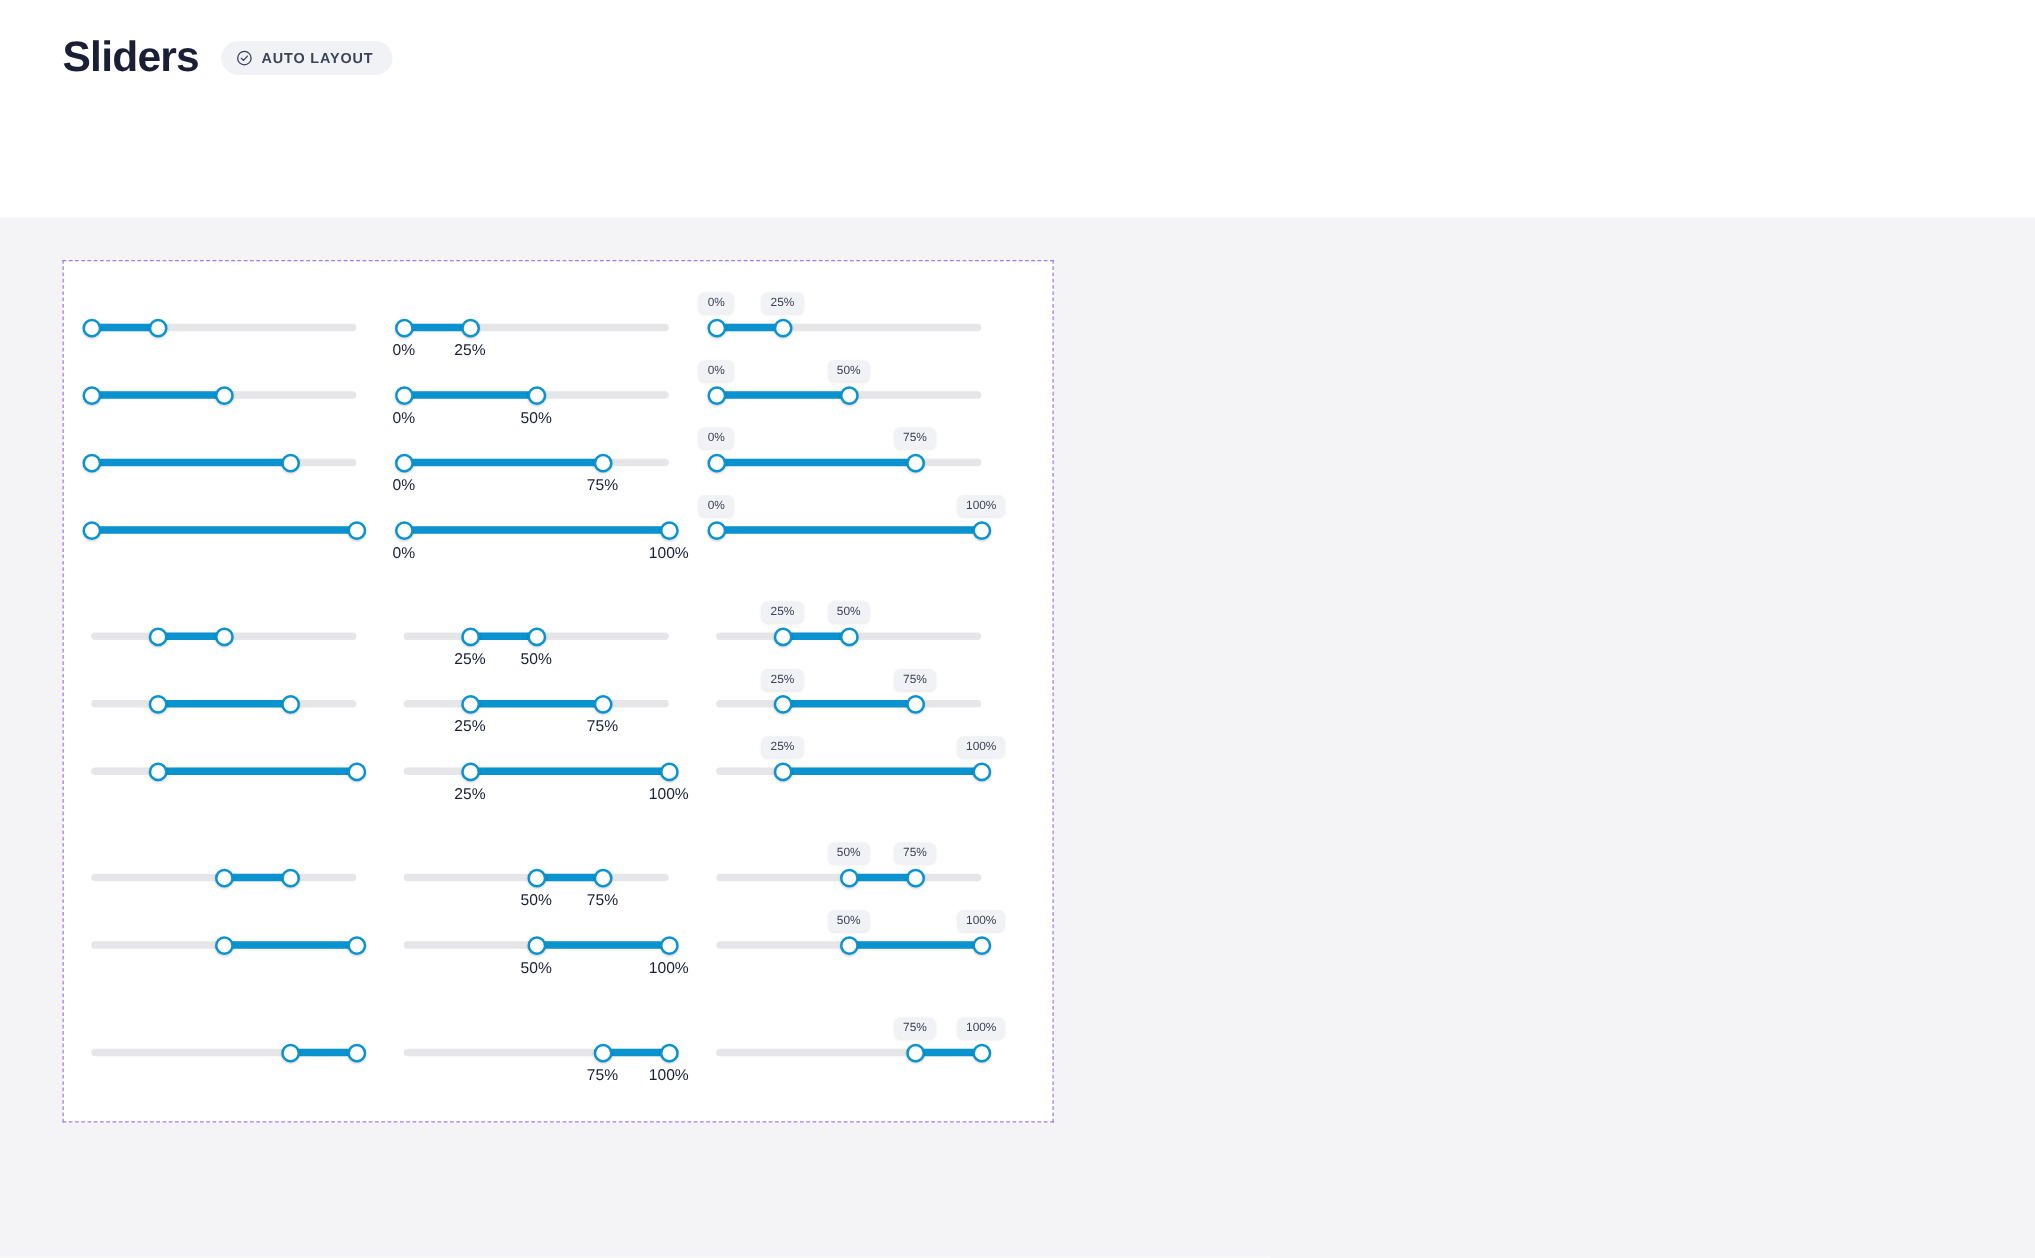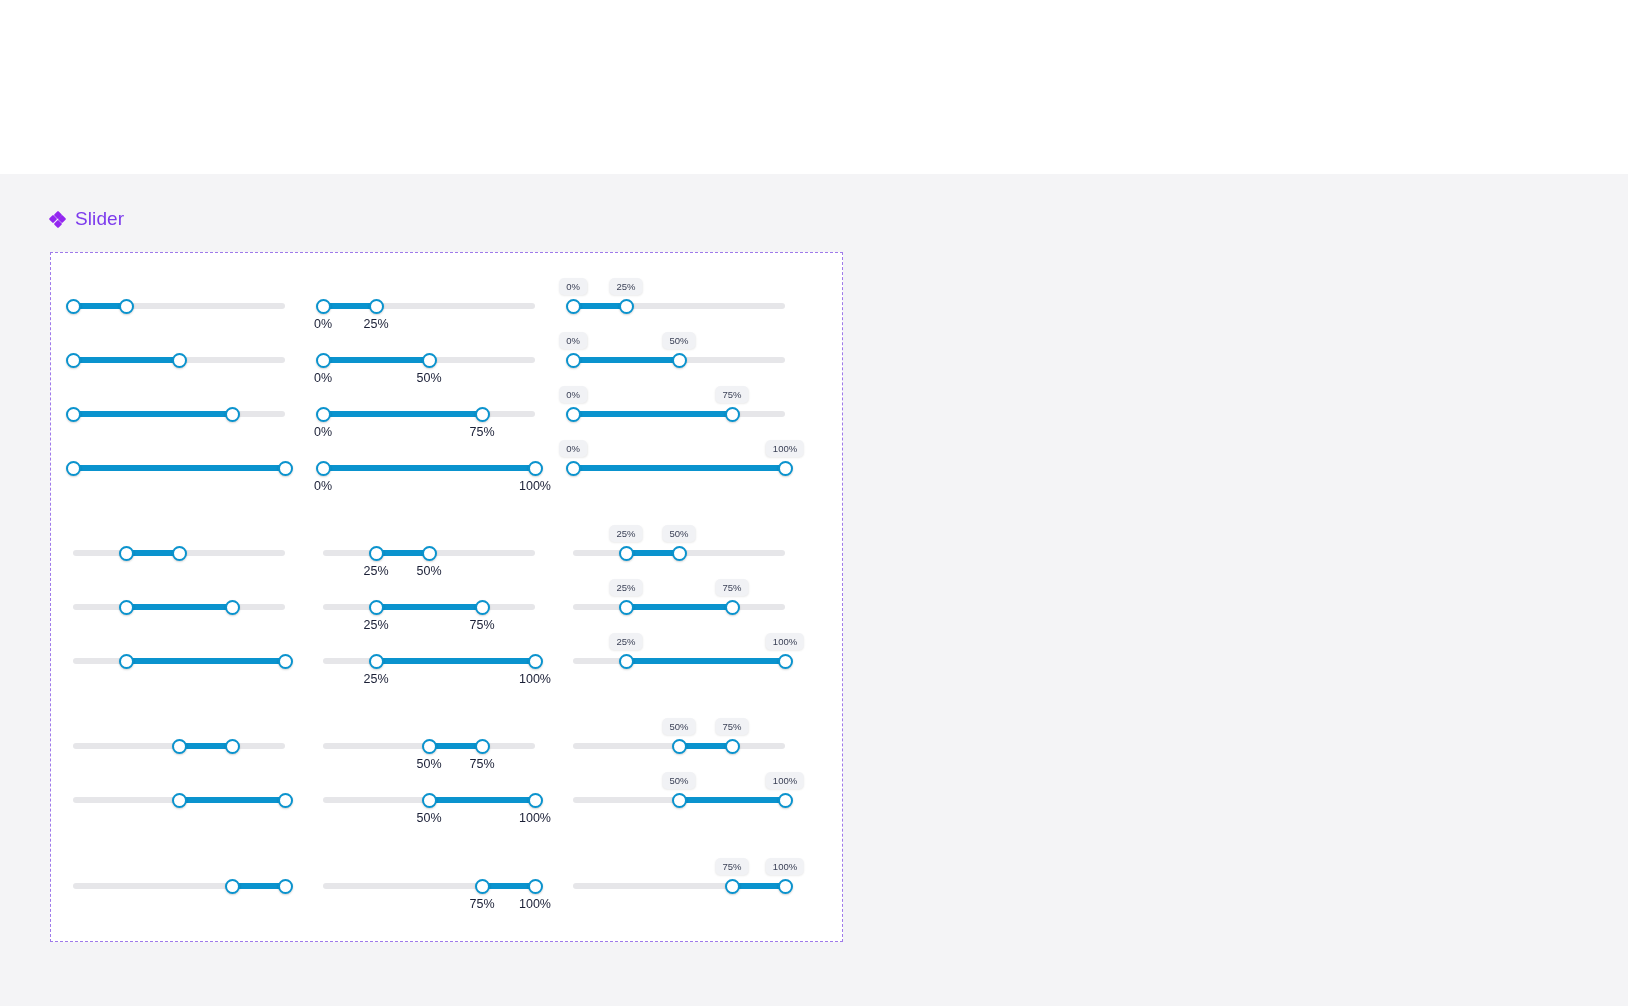--- a/index.html
+++ b/index.html
@@ -151,32 +151,35 @@
     transform: translateX(-50%);
     white-space: nowrap;
     box-shadow: 0 1px 2px rgba(0,0,0,0.08);
     font-weight: 500;
   }
 </style>
 </head>
 <body>
 
 <div class="header">
+  <div class="title-row">
+    <h1 class="page-title">Sliders</h1>
+    <span class="badge">
+      <span>
+        <svg width="13" height="13" viewBox="0 0 16 16">
+          <circle cx="8" cy="8" r="6.6" fill="none" stroke="#3c4257" stroke-width="1.3"></circle>
+          <path d="M5 8.2 L7.1 10.2 L11 6" fill="none" stroke="#3c4257" stroke-width="1.3" stroke-linecap="round" stroke-linejoin="round"></path>
+        </svg>
+      </span>
+      <span>AUTO LAYOUT</span>
+    </span>
+  </div>
 </div>
 
 <div class="canvas">
-  <div class="section-title-row">
-    <span class="component-glyph">
-        <i></i>
-        <i></i>
-        <i></i>
-        <i></i>
-      </span>
-    <span class="section-title">Slider</span>
-  </div>
 
   <div class="frame">
     <div class="grid" id="slider-grid">
         <div class="slider" style="left: 22px; top: 26px; width: 212px;">
           <div class="track">
             <div class="fill" style="left: 0%; width: 25%;"></div>
             <div class="knob" style="left: 0%;"></div>
             <div class="knob" style="left: 25%;"></div>
           </div>
         </div>

